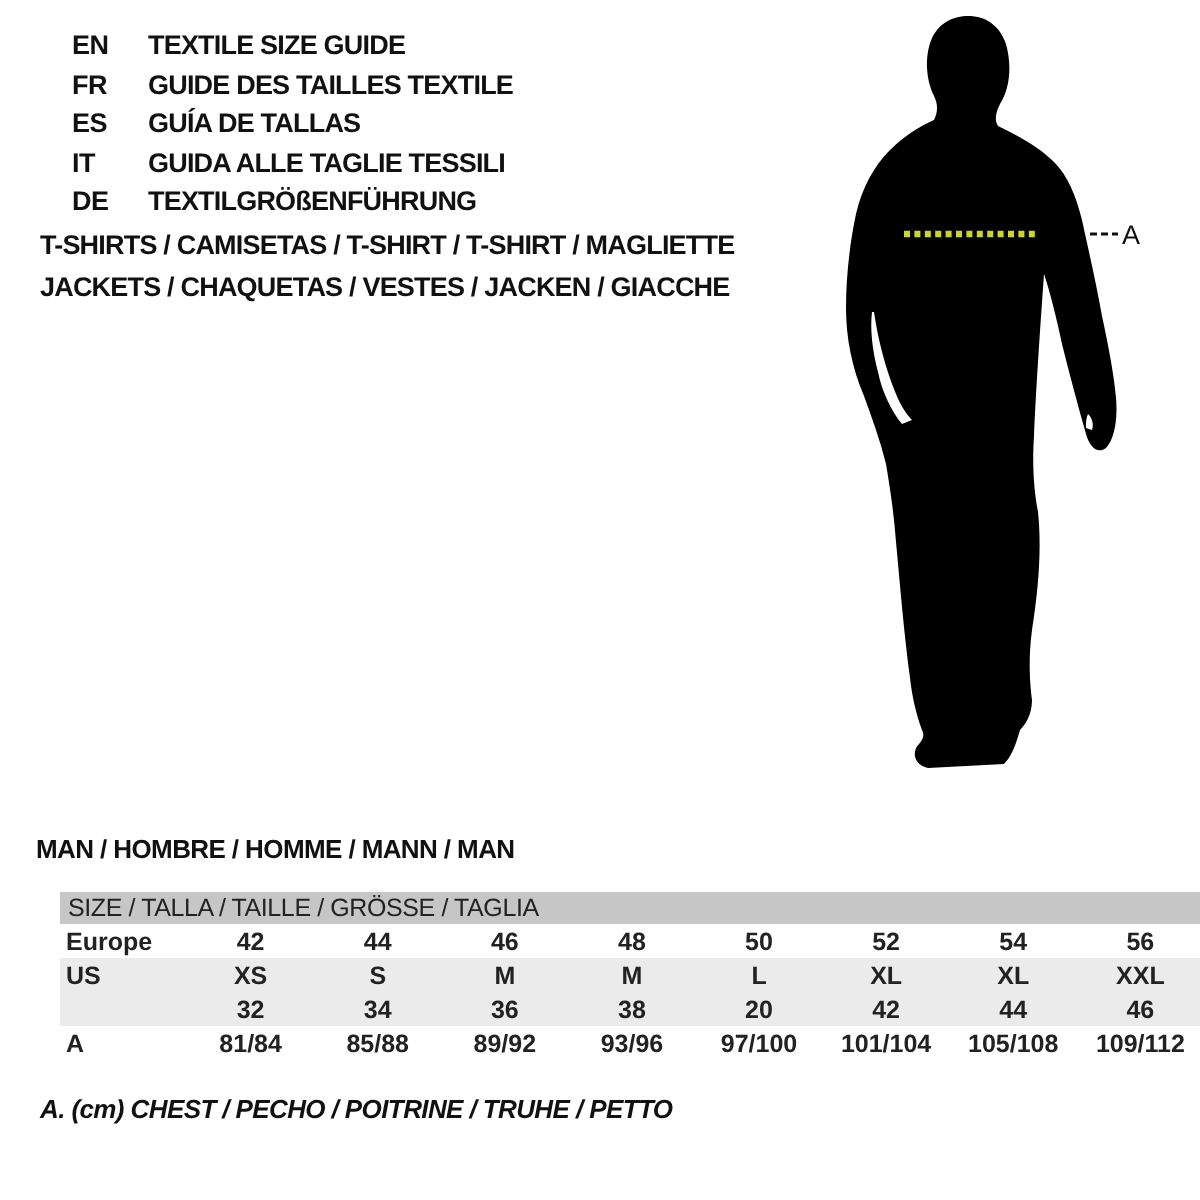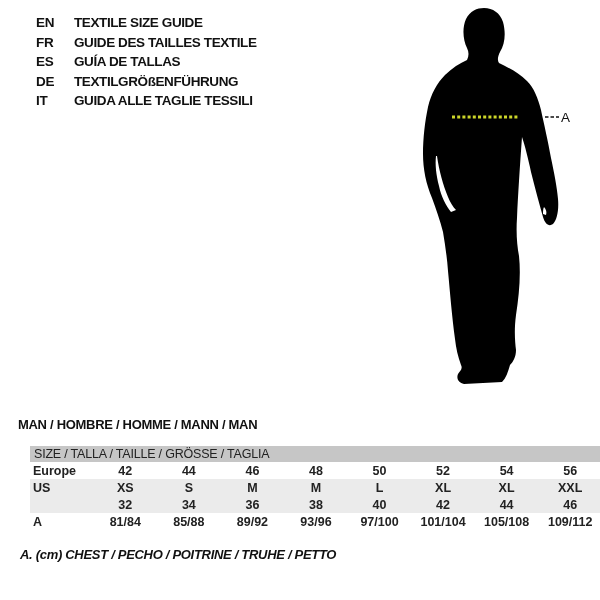--- a/index.html
+++ b/index.html
@@ -101,29 +101,33 @@
     </div>
     <div class="lang-row">
       <span class="lang-code">FR</span>
       <span class="lang-label">GUIDE DES TAILLES TEXTILE</span>
     </div>
     <div class="lang-row">
       <span class="lang-code">ES</span>
       <span class="lang-label">GUÍA DE TALLAS</span>
     </div>
     <div class="lang-row">
+      <span class="lang-code">IT</span>
+      <span class="lang-label">GUIDA ALLE TAGLIE TESSILI</span>
+    </div>
+    <div class="lang-row">
       <span class="lang-code">DE</span>
       <span class="lang-label">TEXTILGRÖßENFÜHRUNG</span>
     </div>
-    <div class="lang-row">
-      <span class="lang-code">IT</span>
-      <span class="lang-label">GUIDA ALLE TAGLIE TESSILI</span>
-    </div>
   </div>
 
+  <div class="cat-block">
+    <div class="cat-line">T-SHIRTS / CAMISETAS / T-SHIRT / T-SHIRT / MAGLIETTE</div>
+    <div class="cat-line">JACKETS / CHAQUETAS / VESTES / JACKEN / GIACCHE</div>
+  </div>
 
   <div class="section-title">MAN / HOMBRE / HOMME / MANN / MAN</div>
 
   <table class="size-table">
     <thead>
       <tr>
         <th colspan="9">SIZE / TALLA / TAILLE / GRÖSSE / TAGLIA</th>
       </tr>
     </thead>
     <tbody>
@@ -148,21 +152,21 @@
         <td>XL</td>
         <td>XL</td>
         <td>XXL</td>
       </tr>
       <tr>
         <td class="row-label"></td>
         <td>32</td>
         <td>34</td>
         <td>36</td>
         <td>38</td>
-        <td>40</td>
+        <td>20</td>
         <td>42</td>
         <td>44</td>
         <td>46</td>
       </tr>
       <tr>
         <td class="row-label">A</td>
         <td>81/84</td>
         <td>85/88</td>
         <td>89/92</td>
         <td>93/96</td>

